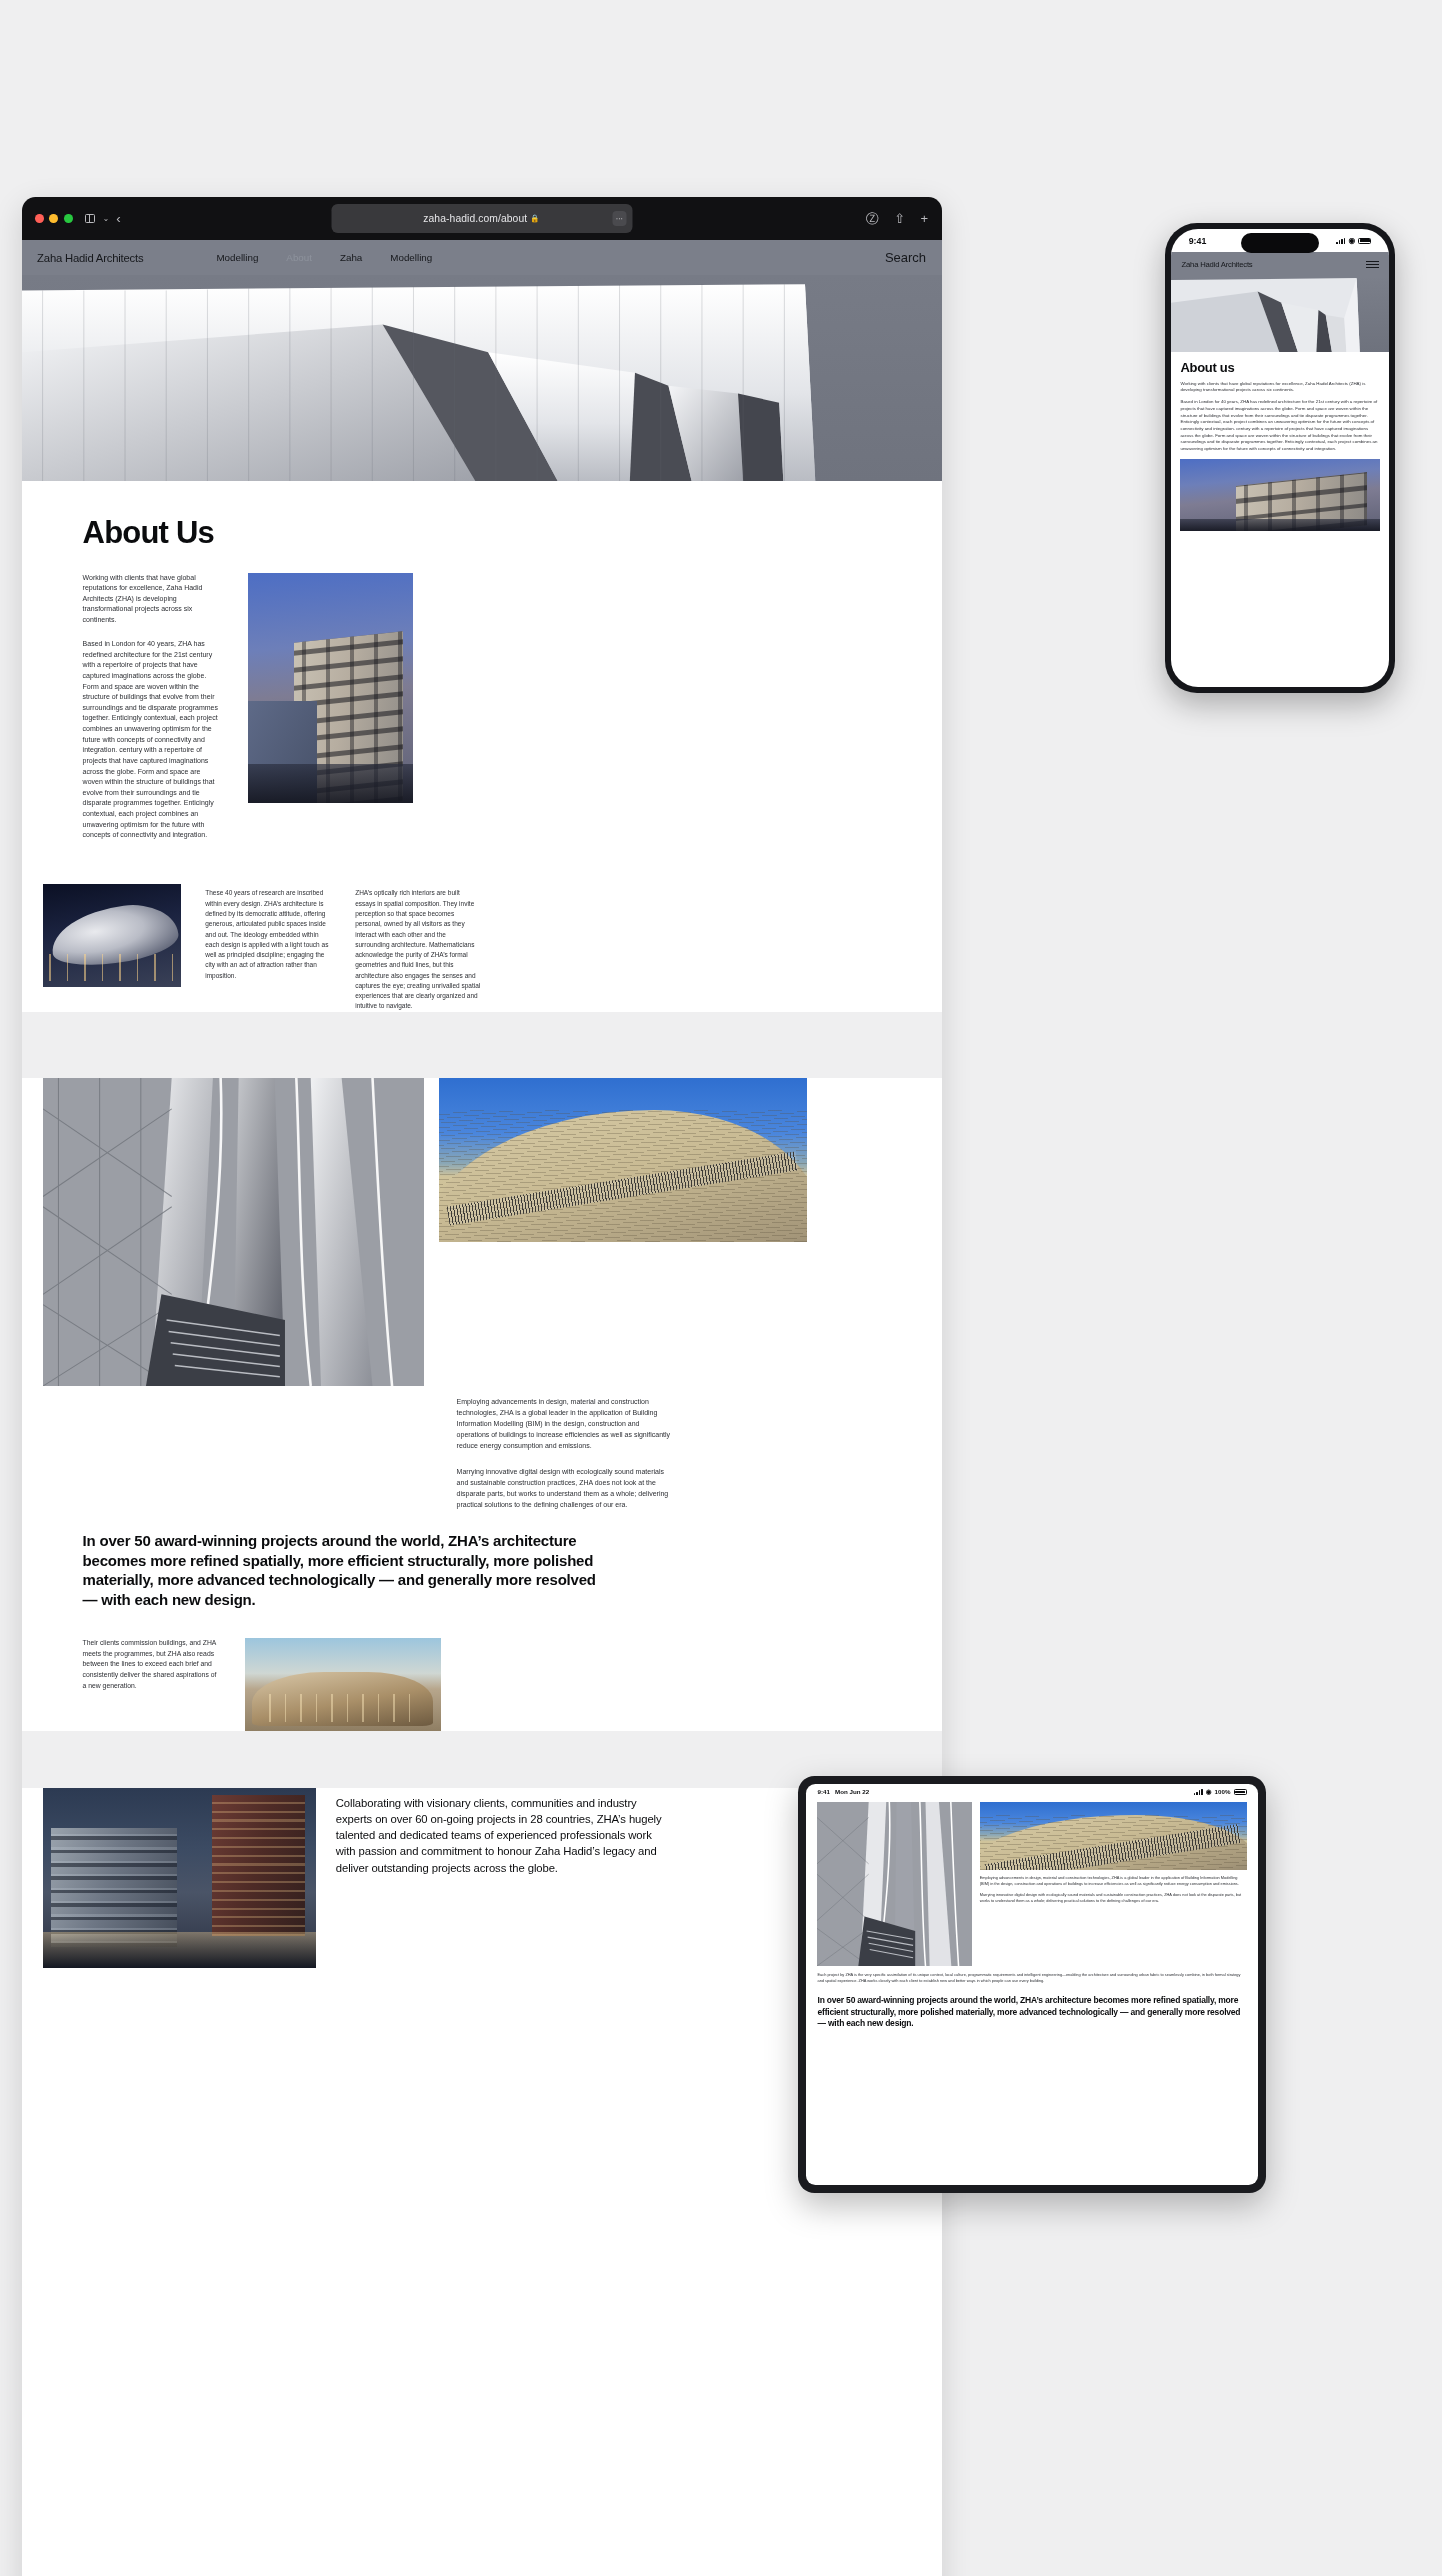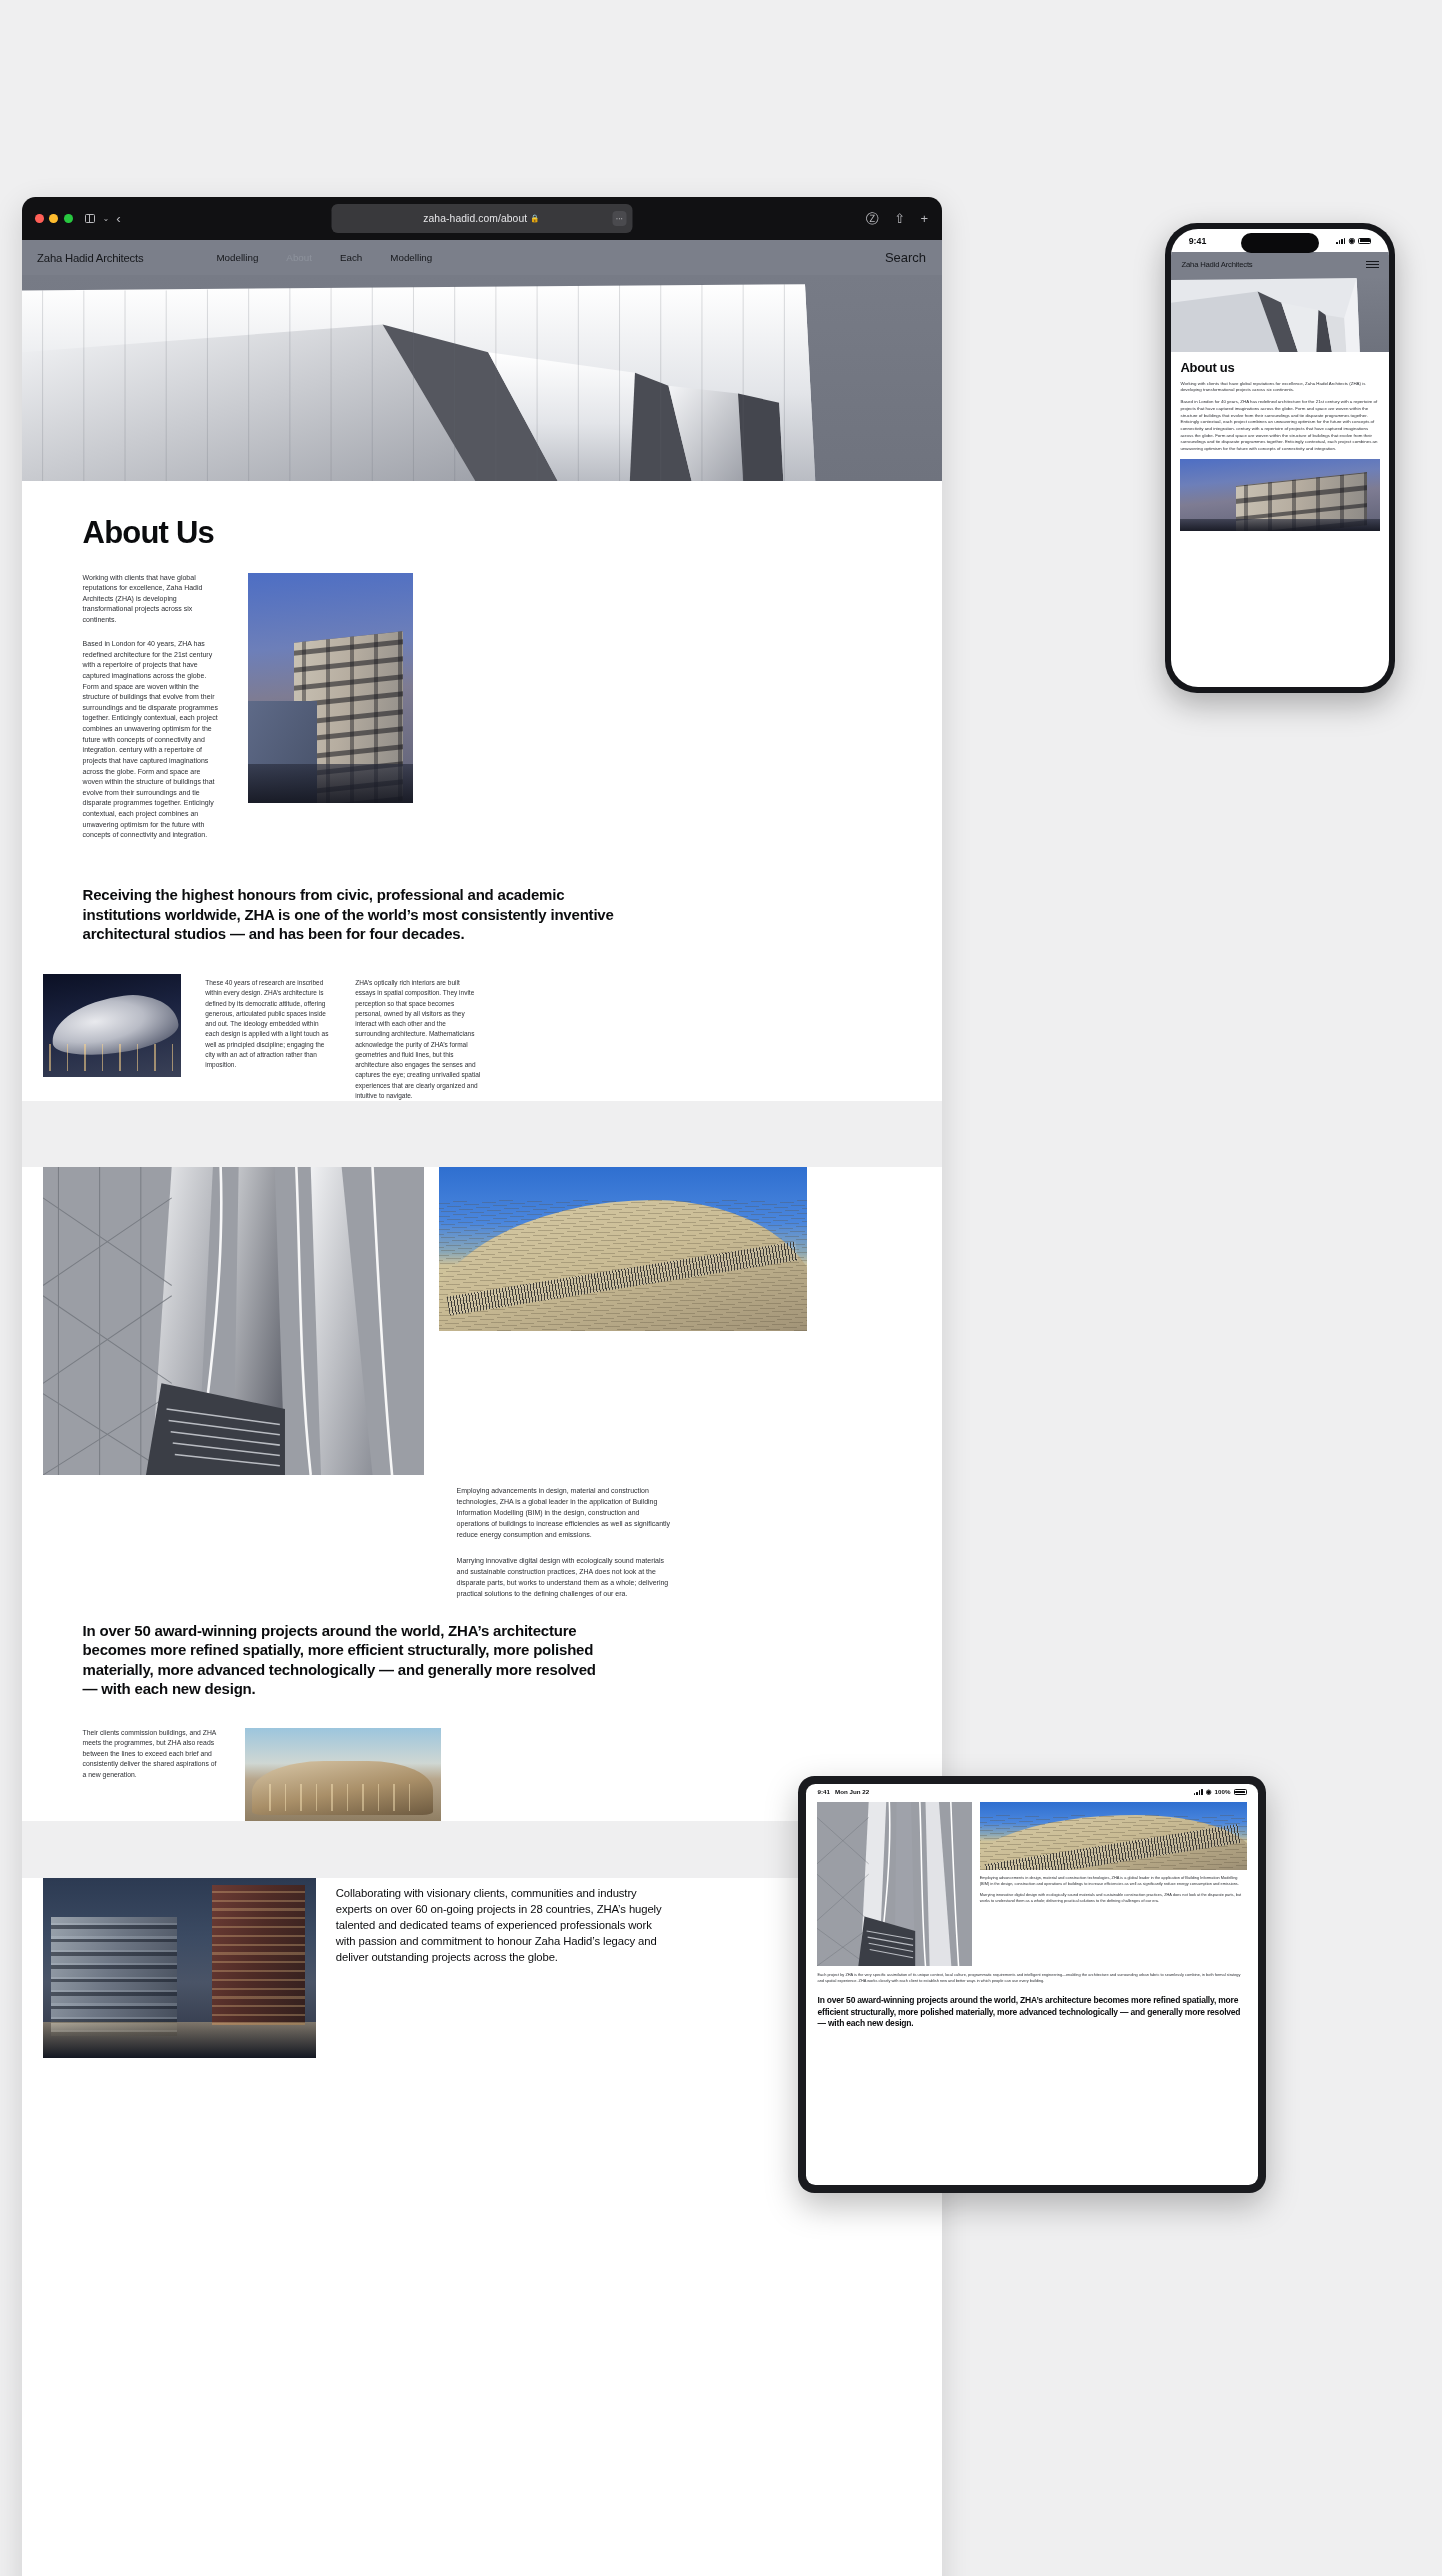--- a/index.html
+++ b/index.html
@@ -340,21 +340,21 @@
       <span>⇧</span>
       <span>+</span>
     </div>
   </div>
 
   <div class="site-nav">
     <div class="brand">Zaha Hadid Architects</div>
     <nav class="nav-links">
       <a href="#">Modelling</a>
       <a href="#" class="muted">About</a>
-      <a href="#">Each</a>
+      <a href="#">Zaha</a>
       <a href="#">Modelling</a>
     </nav>
     <div class="nav-search">Search</div>
   </div>
 
   <div class="hero">
     <div class="hero-bg"></div>
     <svg class="zig" viewBox="0 0 1786 400" preserveAspectRatio="none">
       <defs>
         <linearGradient id="mtl" x1="0" y1="0" x2="0" y2="1">
@@ -392,21 +392,20 @@
         </div>
         <div class="about-img">
           <div class="bld">
             <div class="win-grid"></div>
           </div>
           <div class="bld-low"></div>
           <div class="bld-low2"></div>
         </div>
       </div>
 
-      <p class="lead">Receiving the highest honours from civic, professional and academic institutions worldwide, ZHA is one of the world’s most consistently inventive architectural studios — and has been for four decades.</p>
     </div>
 
     <div class="pair" style="padding:0 21.6px;">
       <div class="pair-img">
         <div class="blob"></div>
         <div class="blob-lights"></div>
       </div>
       <div class="pair-cols">
         <p>These 40 years of research are inscribed within every design. ZHA’s architecture is defined by its democratic attitude, offering generous, articulated public spaces inside and out. The ideology embedded within each design is applied with a light touch as well as principled discipline; engaging the city with an act of attraction rather than imposition.</p>
         <p>ZHA’s optically rich interiors are built essays in spatial composition. They invite perception so that space becomes personal, owned by all visitors as they interact with each other and the surrounding architecture. Mathematicians acknowledge the purity of ZHA’s formal geometries and fluid lines, but this architecture also engages the senses and captures the eye; creating unrivalled spatial experiences that are clearly organized and intuitive to navigate.</p>

